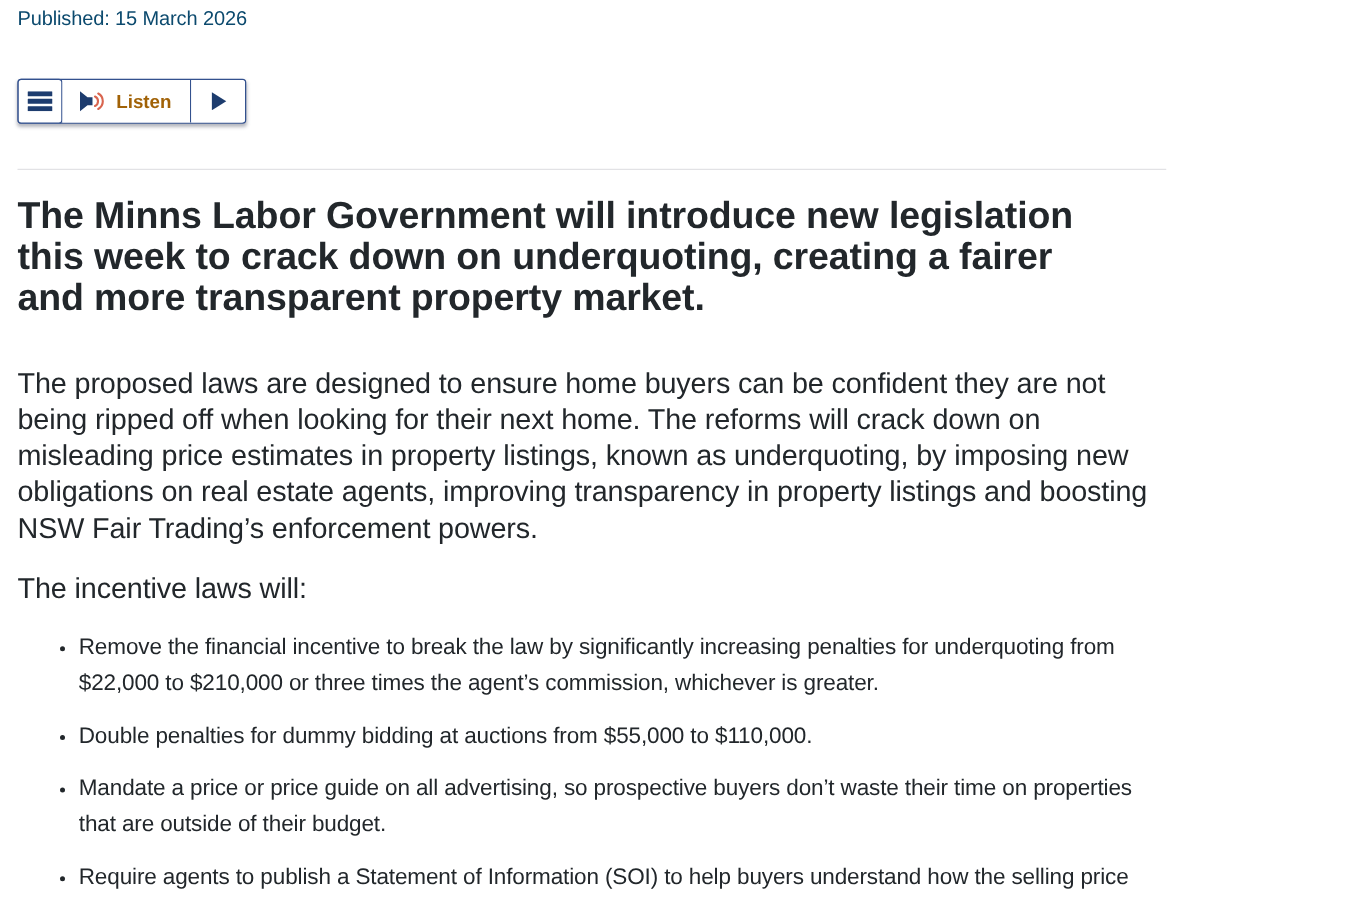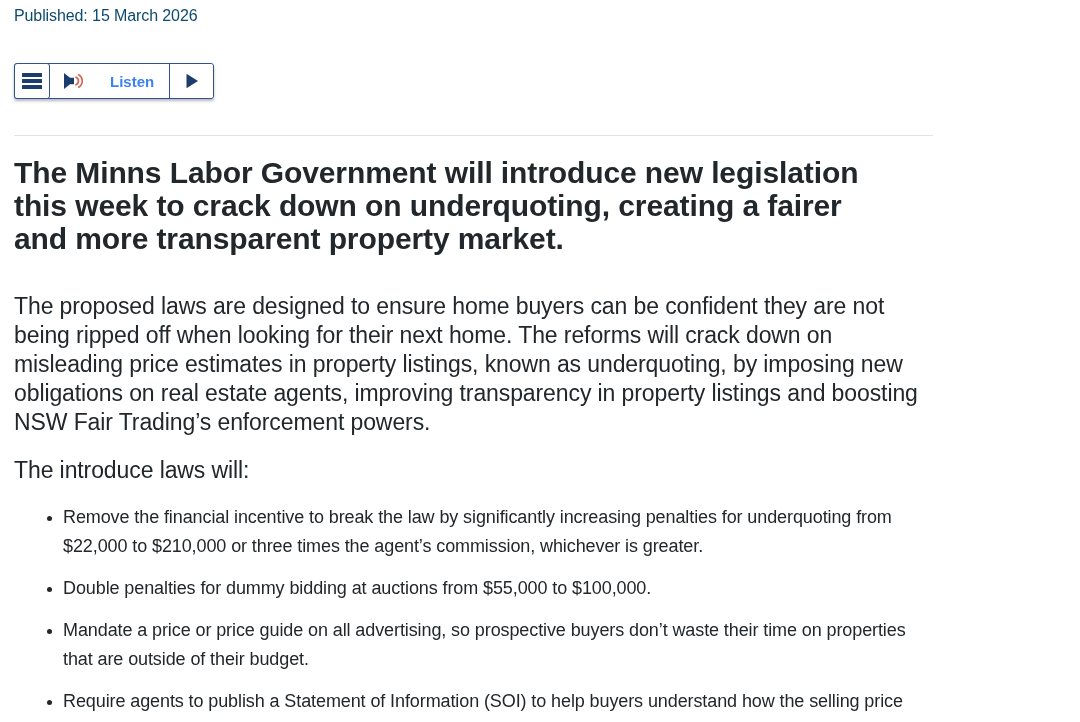--- a/index.html
+++ b/index.html
@@ -28,23 +28,23 @@
     background: #fff; border: none; padding: 0; margin: 0;
     font-family: inherit; cursor: pointer;
     display: flex; align-items: center; justify-content: center;
   }
   .menu-btn {
     width: 36px; box-sizing: border-box;
     border: 1px solid #33518e !important; border-radius: 3px;
     margin: -1px 0 -1px -1px !important;
   }
   .listen-btn {
-    padding: 0 15px 0 13px !important; gap: 26px;
+    padding: 0 15px 0 13px !important; gap: 9px;
     border-right: 1px solid #33518e !important;
-    font-size: 15px; font-weight: bold; color: #3b82f6;
+    font-size: 15px; font-weight: bold; color: #a16207;
     border-radius: 0;
   }
   .play-btn { width: 43px; border-radius: 0 3px 3px 0; }
   .icon { display: inline-flex; align-items: center; justify-content: center; }
 
   
   .divider { border: none; border-top: 1px solid #e2e2e5; margin: 36px 0 0 0; width: 919px; }
 
   
   .intro {
@@ -97,22 +97,22 @@
       </span>
     </button>
   </div>
 
   <hr class="divider">
 
   <h1 class="intro">The Minns Labor Government will introduce new legislation this week to crack down on underquoting, creating a fairer and more transparent property market.</h1>
 
   <p class="body">The proposed laws are designed to ensure home buyers can be confident they are not being ripped off when looking for their next home. The reforms will crack down on misleading price estimates in property listings, known as underquoting, by imposing new obligations on real estate agents, improving transparency in property listings and boosting NSW Fair Trading’s enforcement powers.</p>
 
-  <p class="body list-intro">The introduce laws will:</p>
+  <p class="body list-intro">The incentive laws will:</p>
 
   <ul class="bullets">
     <li>Remove the financial incentive to break the law by significantly increasing penalties for underquoting from $22,000 to $210,000 or three times the agent’s commission, whichever is greater.</li>
-    <li>Double penalties for dummy bidding at auctions from $55,000 to $100,000.</li>
+    <li>Double penalties for dummy bidding at auctions from $55,000 to $110,000.</li>
     <li>Mandate a price or price guide on all advertising, so prospective buyers don’t waste their time on properties that are outside of their budget.</li>
     <li>Require agents to publish a Statement of Information (SOI) to help buyers understand how the selling price was calculated, penalties comparable sales and the suburb’s median sale price.</li>
   </ul>
 
 </div>
 
 </body></html>

